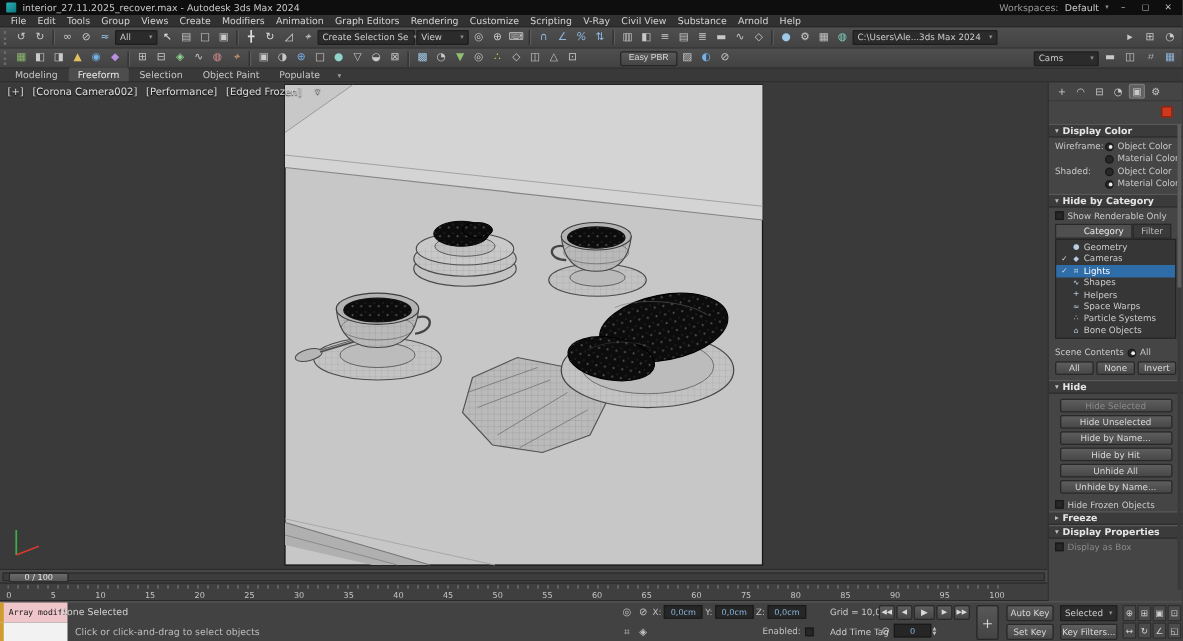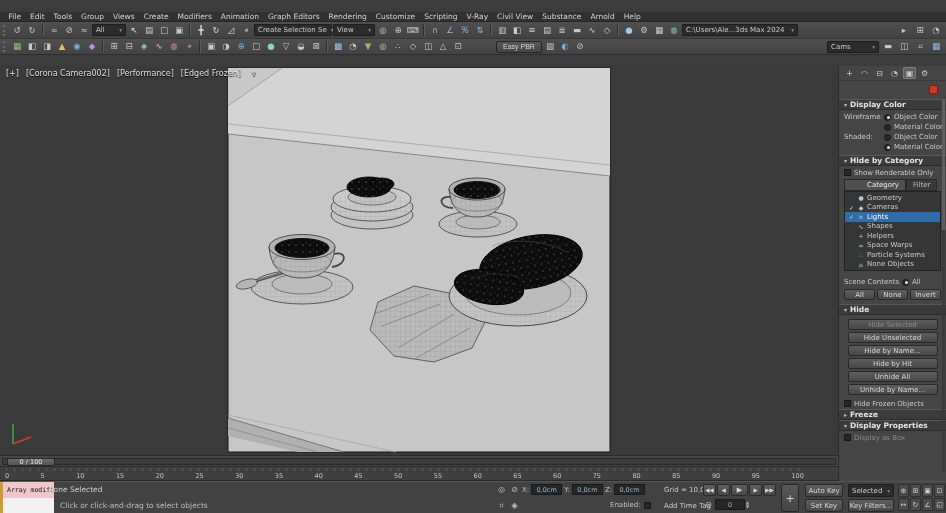--- a/index.html
+++ b/index.html
@@ -98,20 +98,31 @@
 .selddl{position:absolute;left:848px;top:2px;width:46px;height:13px;}
 .keyfil{left:848px;top:17px;width:46px;}
 .navgrid{position:absolute;left:898px;top:2px;display:grid;grid-template-columns:repeat(4,11px);grid-auto-rows:13px;gap:1px;}
 .nicon{display:flex;align-items:center;justify-content:center;background:#4b4b4b;border:1px solid #2f2f2f;border-radius:1px;color:#d0d0d0;font-size:7px;}
 </style>
 </head>
 <body>
 
 <div id="app">
 
+  <div class="titlebar">
+    <div class="logo"></div>
+    <span>interior_27.11.2025_recover.max - Autodesk 3ds Max 2024</span>
+    <div class="tspacer"></div>
+    <span class="wlabel">Workspaces:</span>
+    <span>Default</span>
+    <span class="car" style="font-size:5.5px;color:#8d8d8d;">▾</span>
+    <span class="winbtn">–</span>
+    <span class="winbtn">▢</span>
+    <span class="winbtn">✕</span>
+  </div>
 
   <div class="menubar">
 
   <span class="menu-item">File</span>
       <span class="menu-item">Edit</span>
       <span class="menu-item">Tools</span>
       <span class="menu-item">Group</span>
       <span class="menu-item">Views</span>
       <span class="menu-item">Create</span>
       <span class="menu-item">Modifiers</span>
@@ -320,20 +331,24 @@
           </span><span class="ticon" style="color: rgb(201, 201, 201);">
             <i>◫</i>
           </span><span class="ticon" style="color: rgb(201, 201, 201);">
             <i>⌗</i>
           </span><span class="ticon" style="color: rgb(143, 184, 224);">
             <i>▦</i>
           </span></span>
     </div>
   </div>
 
+  <div class="ribbon">
+    <span style="display:contents"><span class="rtab"><span>Modeling</span></span><span class="rtab active"><span>Freeform</span></span><span class="rtab"><span>Selection</span></span><span class="rtab"><span>Object Paint</span></span><span class="rtab"><span>Populate</span></span></span>
+    <span class="rchev">▾</span>
+  </div>
 
   <div class="viewport">
     <svg width="838" height="389" viewBox="0 0 838 389">
       <defs>
         <pattern id="mesh" width="5" height="5" patternUnits="userSpaceOnUse">
           <path d="M0 0H5 M0 0V5" stroke="#707070" stroke-width="0.5" opacity="0.55" fill="none"></path>
         </pattern>
         <pattern id="speck" width="7" height="7" patternUnits="userSpaceOnUse">
           <rect width="7" height="7" fill="#0c0c0c"></rect>
           <circle cx="2" cy="4" r="0.8" fill="#565656"></circle>
@@ -521,21 +536,21 @@
 
         <div class="lrow">
           <span class="lchk"></span>
           <span class="lglyph">∴</span>
           <span>Particle Systems</span>
         </div>
 
         <div class="lrow">
           <span class="lchk"></span>
           <span class="lglyph">⌂</span>
-          <span>None Objects</span>
+          <span>Bone Objects</span>
         </div>
       </div>
     <div class="scene-row">
       <span>Scene Contents</span>
       <span class="rad on"></span>
       <span>All</span>
     </div>
     <div class="btns3">
       <button class="cbtn cbtn3">All</button>
       <button class="cbtn cbtn3">None</button>

